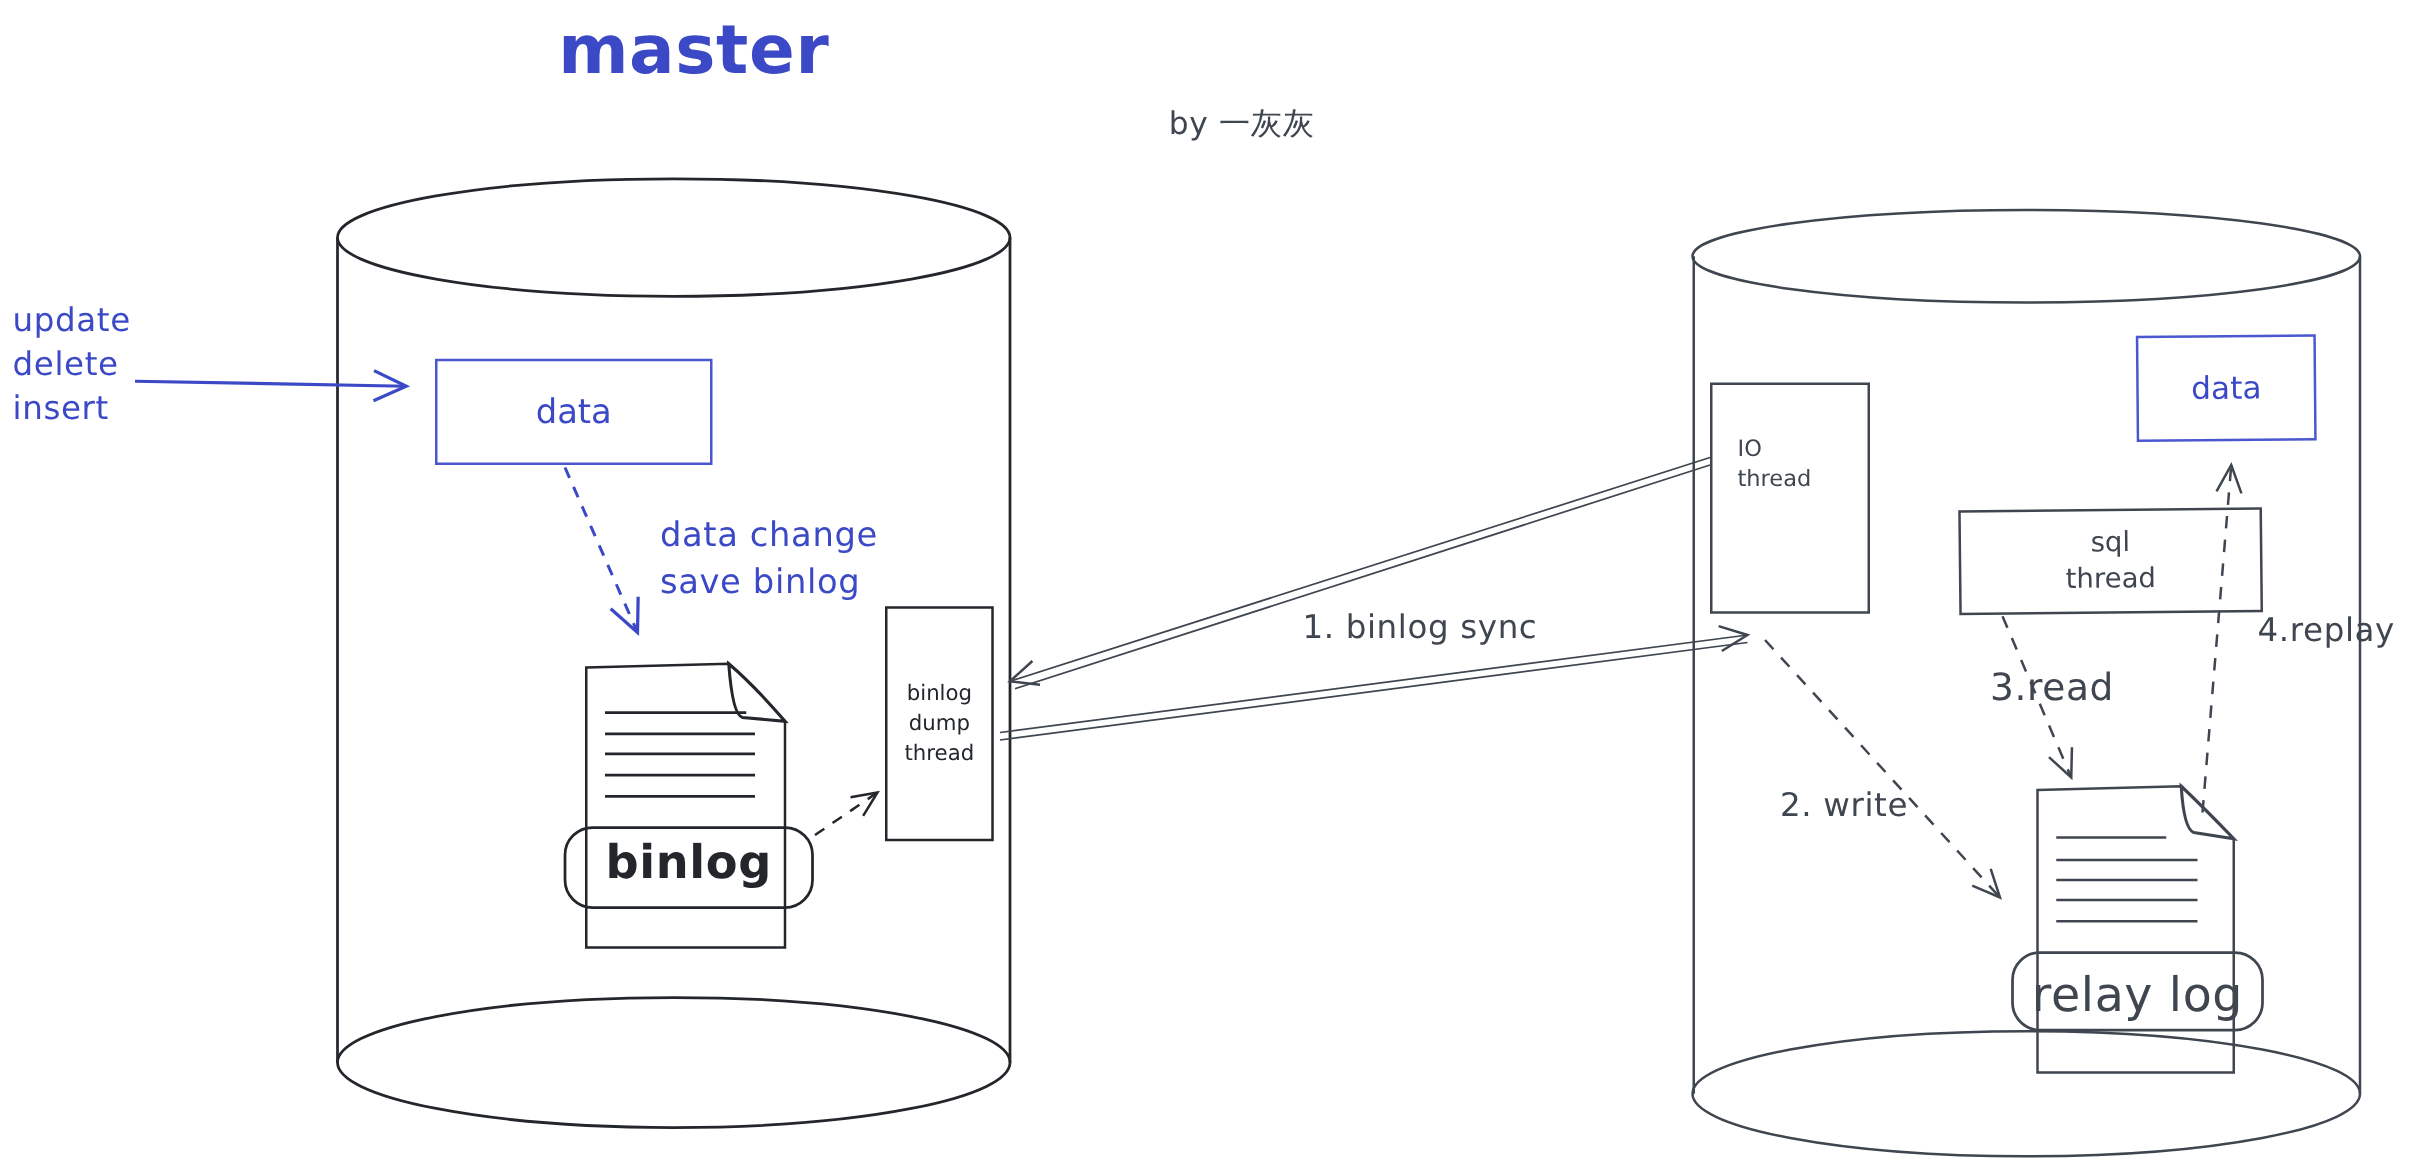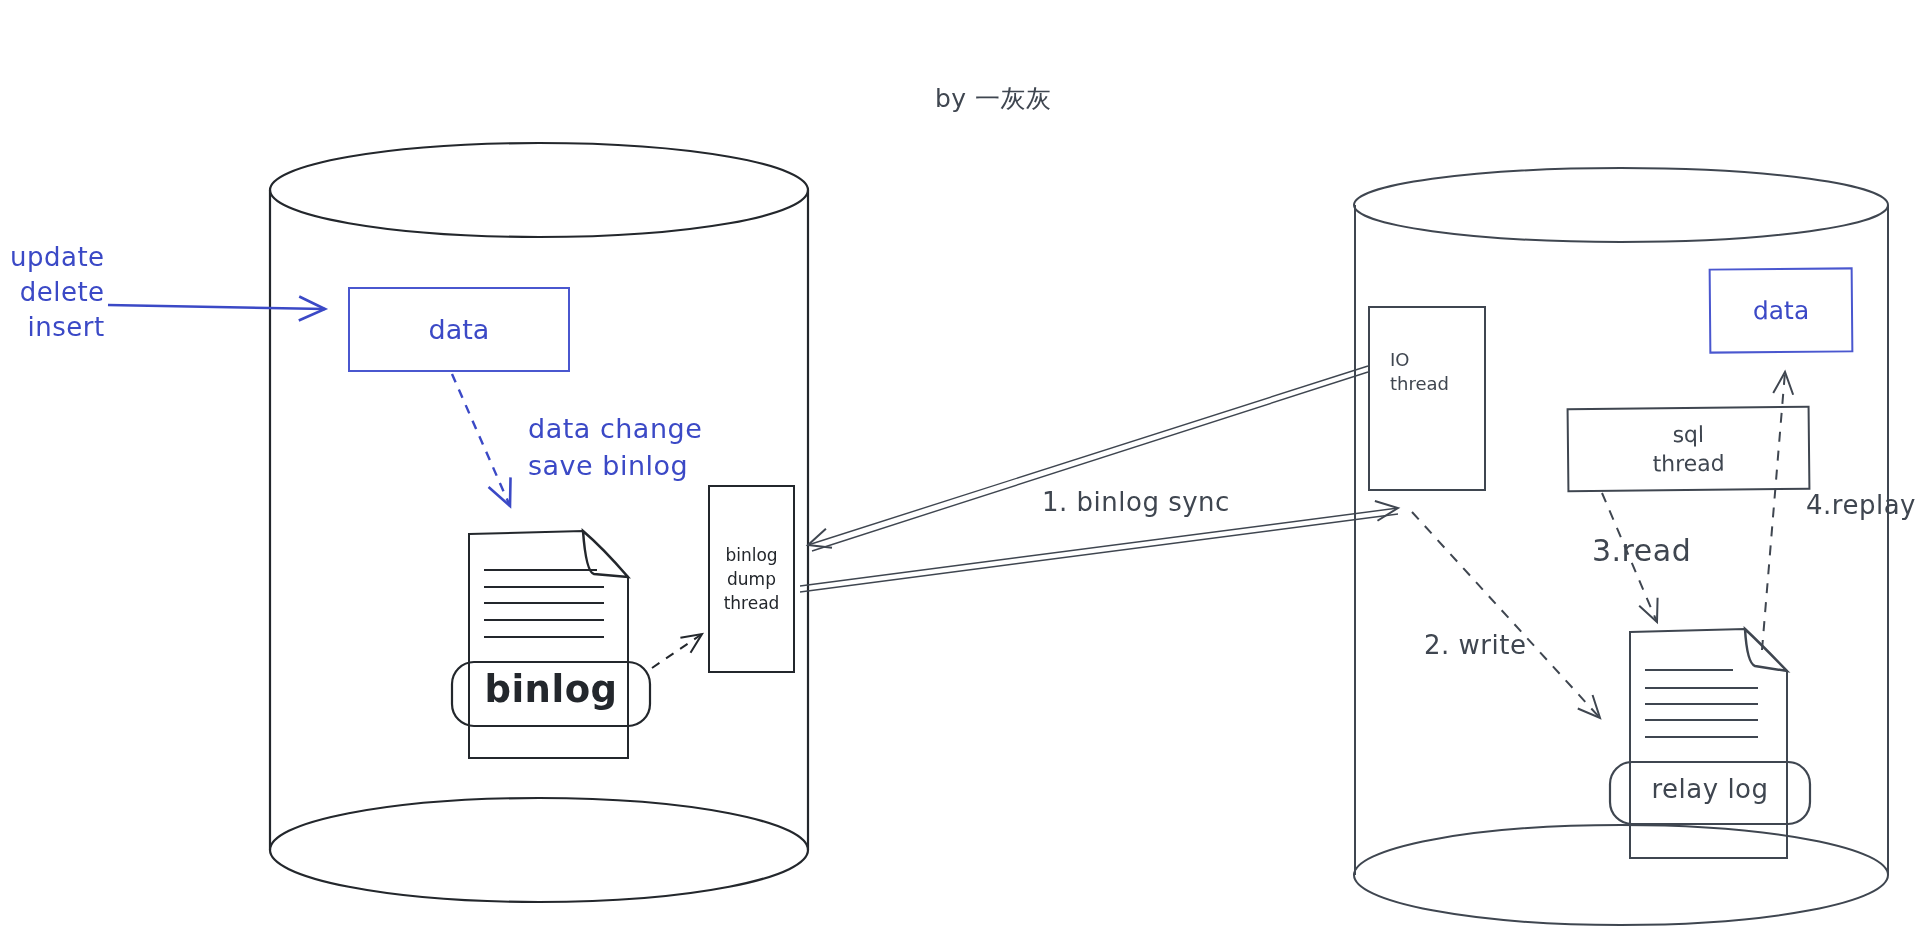--- a/index.html
+++ b/index.html
@@ -119,23 +119,24 @@
       <path d="M1412,512 L1600,718" class="slate-stroke" stroke-width="2" stroke-dasharray="10 9" marker-end="url(#arrSlate)"></path>
     </g>
     <g>
       <path d="M1602,493 L1657,622" class="slate-stroke" stroke-width="2" stroke-dasharray="10 9" marker-end="url(#arrSlate)"></path>
     </g>
     <g>
       <path d="M1762,650 L1785,372" class="slate-stroke" stroke-width="2" stroke-dasharray="10 9" marker-end="url(#arrSlate)"></path>
     </g>
   </svg>
 
+  <div class="t title blue" style="left:420px;top:8px;width:270px;font-size:54px;">master</div>
   <div class="t" style="left:935px;top:82px;font-size:25px;">by 一灰灰</div>
 
-  <div class="t blue" style="left:10px;top:240px;font-size:26px;line-height:35px;text-align:right;">
+  <div class="t blue" style="left:10px;top:240px;font-size:26px;line-height:35px;">
     <div>update</div>
     <div>delete</div>
     <div>insert</div>
   </div>
 
   <div class="box bluebox" style="left:348px;top:287px;width:222px;height:85px;font-size:27px;">
     <span>data</span>
   </div>
 
   <div class="t blue" style="left:528px;top:410px;font-size:27px;line-height:37px;">
@@ -146,35 +147,35 @@
   <div class="t" style="left:452px;top:668px;width:198px;text-align:center;font-size:37px;font-weight:bold;color:var(--ink,#23272c);">binlog</div>
 
   <div class="box gray col" style="left:708px;top:485px;width:87px;height:188px;font-size:17px;line-height:24px;border-color:var(--ink,#23272c);color:var(--ink,#23272c);">
     <div>binlog</div>
     <div>dump</div>
     <div>thread</div>
   </div>
 
   <div class="t" style="left:1042px;top:487px;font-size:26px;">1. binlog sync</div>
 
-  <div class="box gray" style="left:1368px;top:306px;width:118px;height:185px;font-size:18px;line-height:24px;align-items:flex-start;justify-content:flex-start;padding:40px 0 0 20px;">
+  <div class="box gray" style="left:1368px;top:306px;width:128px;height:185px;font-size:18px;line-height:24px;align-items:flex-start;justify-content:flex-start;padding:40px 0 0 20px;">
     <div>
       <div>IO</div>
       <div>thread</div>
     </div>
   </div>
 
   <div class="box bluebox" style="left:1709px;top:268px;width:144px;height:85px;font-size:25px;transform:rotate(-0.5deg);">
     <span>data</span>
   </div>
 
   <div class="box gray col" style="left:1567px;top:407px;width:243px;height:84px;font-size:22px;line-height:29px;transform:rotate(-0.6deg);">
     <div>sql</div>
     <div>thread</div>
   </div>
 
   <div class="t" style="left:1388px;top:630px;font-size:26px;margin-left:36px;">2. write</div>
   <div class="t" style="left:1592px;top:533px;font-size:30px;">3.read</div>
   <div class="t" style="left:1806px;top:490px;font-size:26px;">4.replay</div>
 
-  <div class="t" style="left:1610px;top:774px;width:200px;text-align:center;font-size:26px;">relay log</div>
+  <div class="t" style="left:1610px;top:774px;width:200px;text-align:center;font-size:38px;">relay log</div>
 
 </div>
 
 </body></html>

